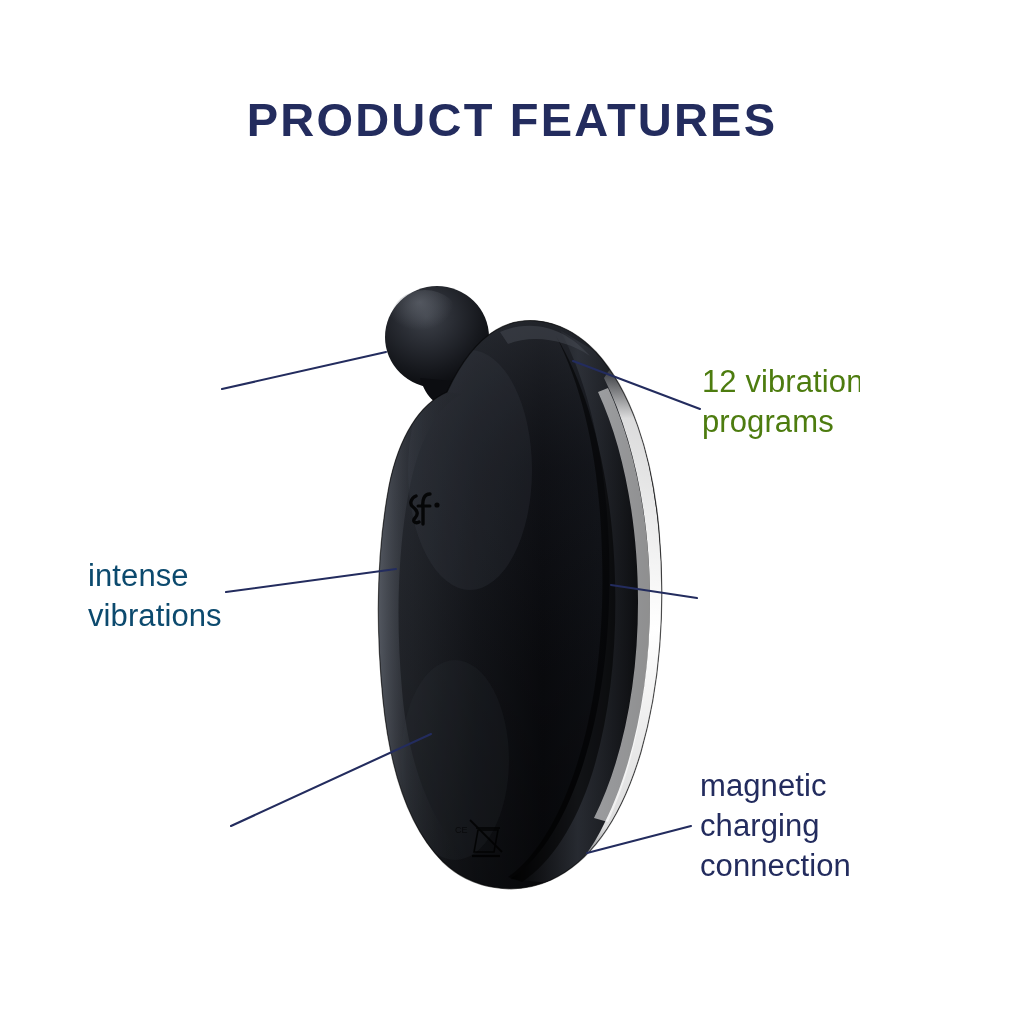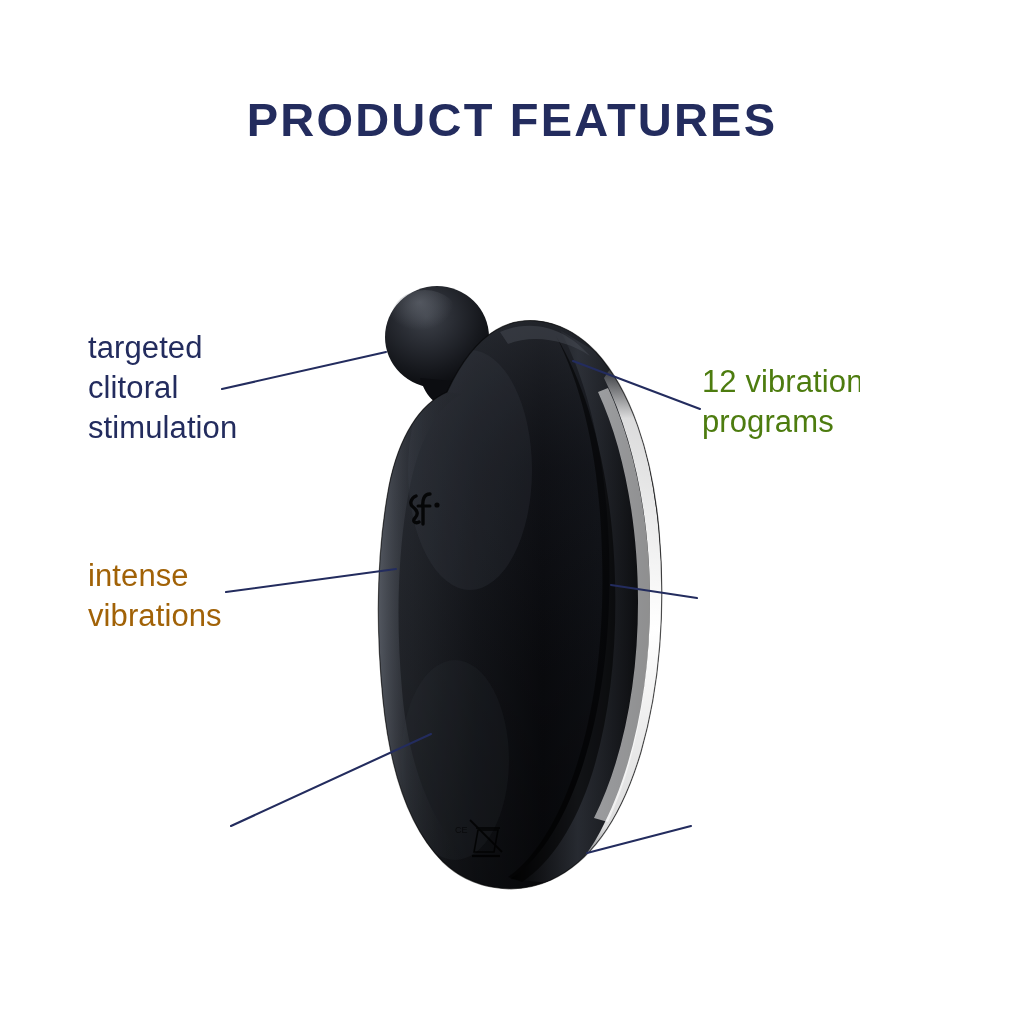--- a/index.html
+++ b/index.html
@@ -263,26 +263,26 @@
       <line x1="226" y1="592" x2="396" y2="569"></line>
       <line x1="231" y1="826" x2="431" y2="734"></line>
       <line x1="573" y1="361" x2="700" y2="409"></line>
       <line x1="611" y1="585" x2="697" y2="598"></line>
       <line x1="587" y1="853" x2="691" y2="826"></line>
     </g>
   </svg>
 
   <div id="page-title" style="color: rgb(35, 44, 94);">PRODUCT FEATURES</div>
 
-  <div class="callout left" id="callout-targeted" style="color: rgb(35, 44, 94);">targeted
-clitoral
-stimulation</div>
-
-  <div class="callout left" id="callout-intense" style="color: #a16207;">intense
+
+  <div class="callout left" id="callout-intense" style="color: #0c4a6e;">intense
 vibrations</div>
 
 
   <div class="callout right" id="callout-programs" style="color: #4d7c0f;">12 vibration
 programs</div>
 
 
+  <div class="callout right" id="callout-magnetic" style="color: rgb(35, 44, 94);">magnetic
+charging
+connection</div>
 
 </div>
 
 </body></html>

